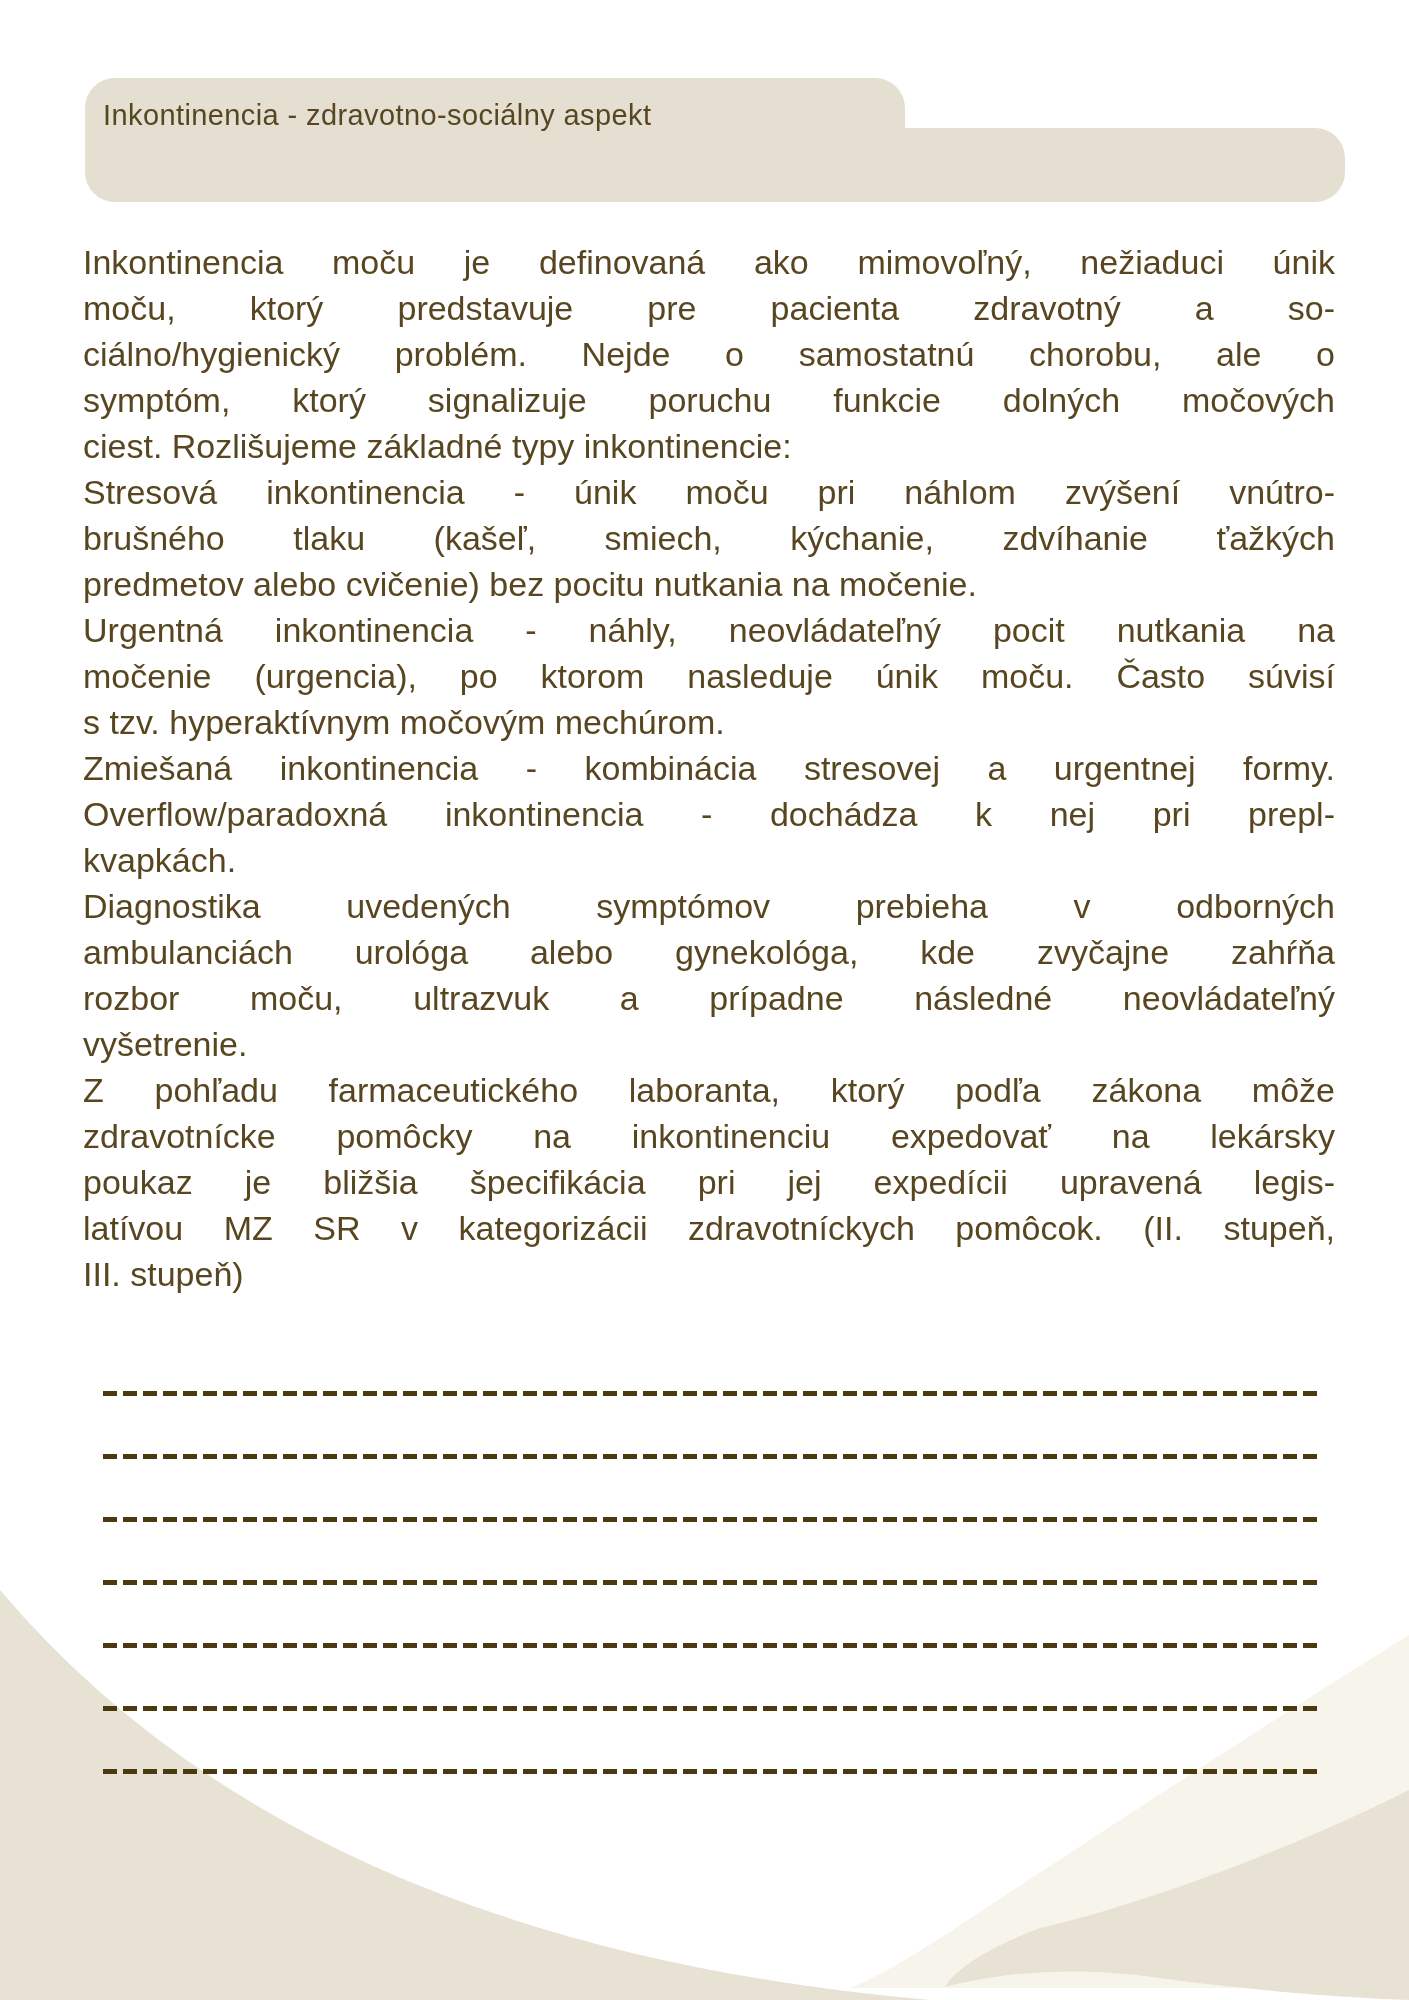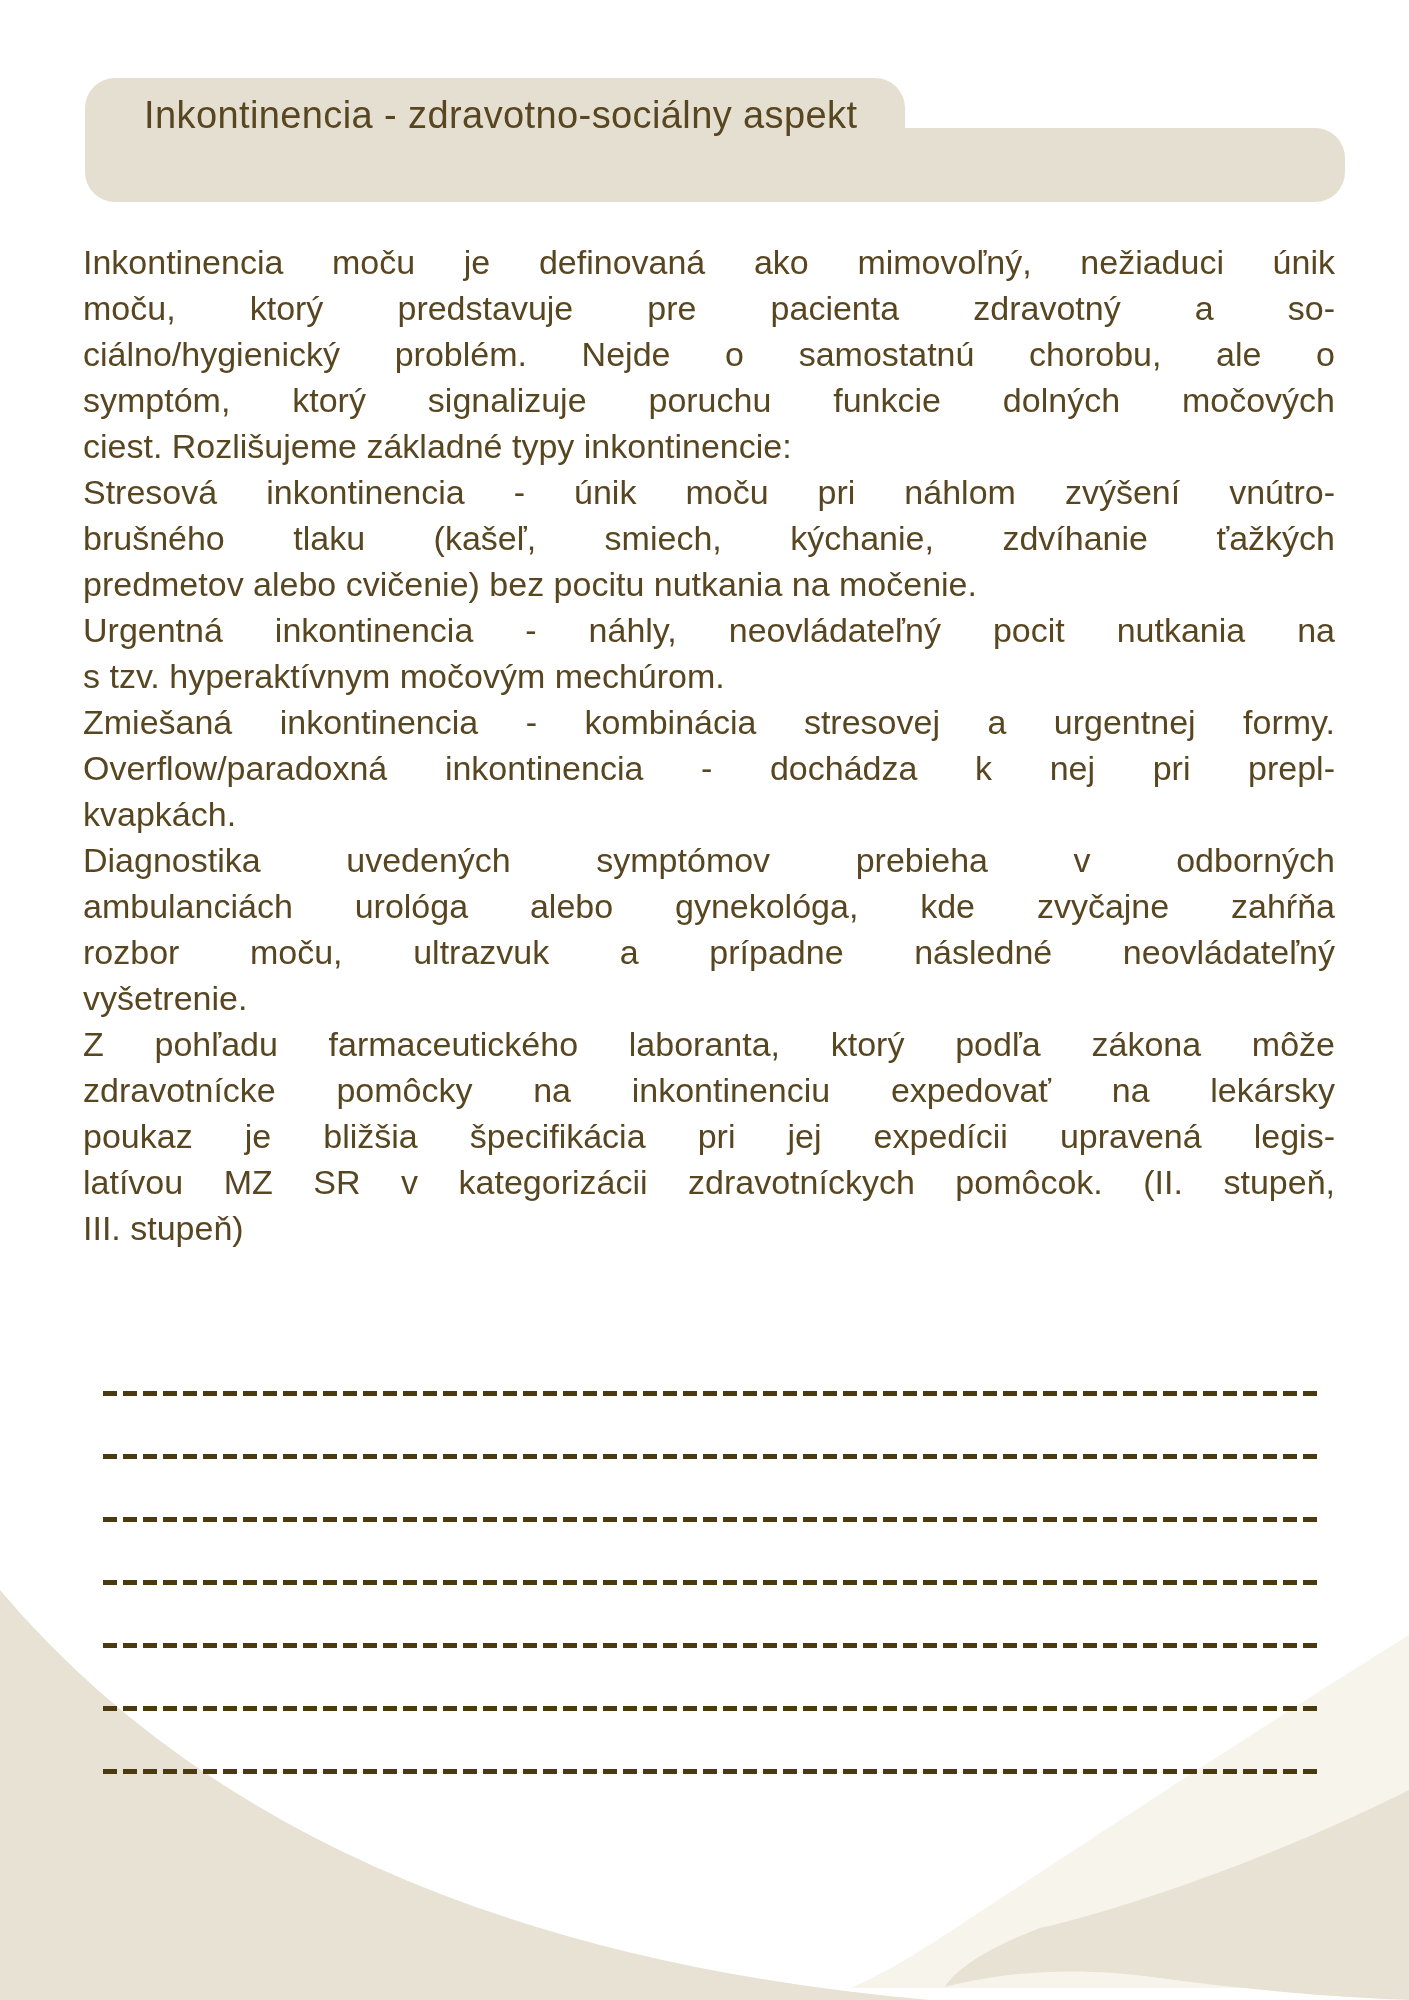--- a/index.html
+++ b/index.html
@@ -8,21 +8,21 @@
     font-family:"Liberation Sans","DejaVu Sans",sans-serif;color:var(--ink,#584621);
   }
   
   .bottom-art{position:absolute;left:0;bottom:0;width:1409px;height:420px;display:block;z-index:0;}
   .p-light{fill:var(--swoosh-light,#f7f4ec);}
   .p-main{fill:var(--swoosh,#e8e2d4);}
   
   .hdr{position:absolute;left:0;top:0;width:1409px;height:210px;z-index:2;}
   .hdr-box-a{position:absolute;left:85px;top:78px;width:820px;height:90px;background:var(--panel,#e5dfd1);border-radius:30px;}
   .hdr-box-b{position:absolute;left:85px;top:128px;width:1260px;height:74px;background:var(--panel,#e5dfd1);border-radius:0 30px 30px 30px;}
-  .hdr-title{position:absolute;left:103px;top:95px;font-size:38px;line-height:40px;letter-spacing:.4px;white-space:nowrap;margin-left:41px;}
+  .hdr-title{position:absolute;left:103px;top:95px;font-size:29px;line-height:40px;letter-spacing:.4px;white-space:nowrap;}
   .hdr-author{position:absolute;right:79px;top:146px;font-size:38px;line-height:40px;letter-spacing:.4px;white-space:nowrap;text-align:right;}
   
   .body-text{position:absolute;left:83px;top:228px;width:1252px;font-size:34px;line-height:46px;z-index:1;margin-top:11px;}
   .body-text .line{text-align:justify;text-align-last:justify;}
   .body-text .line.last{text-align-last:left;}
   
   .notes{position:absolute;left:103px;top:1391px;width:1216px;z-index:1;}
   .rule{
     height:5px;margin-bottom:58px;
     background:repeating-linear-gradient(90deg,var(--dash,#4b3a10) 0 14px,transparent 14px 20px);
@@ -50,20 +50,21 @@
   <main class="body-text" id="bodyText">
       <div class="line">Inkontinencia moču je definovaná ako mimovoľný, nežiaduci únik</div>
       <div class="line">moču, ktorý predstavuje pre pacienta zdravotný a so-</div>
       <div class="line">ciálno/hygienický problém. Nejde o samostatnú chorobu, ale o</div>
       <div class="line">symptóm, ktorý signalizuje poruchu funkcie dolných močových</div>
       <div class="line last">ciest. Rozlišujeme základné typy inkontinencie:</div>
       <div class="line">Stresová inkontinencia - únik moču pri náhlom zvýšení vnútro-</div>
       <div class="line">brušného tlaku (kašeľ, smiech, kýchanie, zdvíhanie ťažkých</div>
       <div class="line last">predmetov alebo cvičenie) bez pocitu nutkania na močenie.</div>
       <div class="line">Urgentná inkontinencia - náhly, neovládateľný pocit nutkania na</div>
+      <div class="line">močenie (urgencia), po ktorom nasleduje únik moču. Často súvisí</div>
       <div class="line last">s tzv. hyperaktívnym močovým mechúrom.</div>
       <div class="line">Zmiešaná inkontinencia - kombinácia stresovej a urgentnej formy.</div>
       <div class="line">Overflow/paradoxná inkontinencia - dochádza k nej pri prepl-</div>
       <div class="line last">kvapkách.</div>
       <div class="line">Diagnostika uvedených symptómov prebieha v odborných</div>
       <div class="line">ambulanciách urológa alebo gynekológa, kde zvyčajne zahŕňa</div>
       <div class="line">rozbor moču, ultrazvuk a prípadne následné neovládateľný</div>
       <div class="line last">vyšetrenie.</div>
       <div class="line">Z pohľadu farmaceutického laboranta, ktorý podľa zákona môže</div>
       <div class="line">zdravotnícke pomôcky na inkontinenciu expedovať na lekársky</div>

